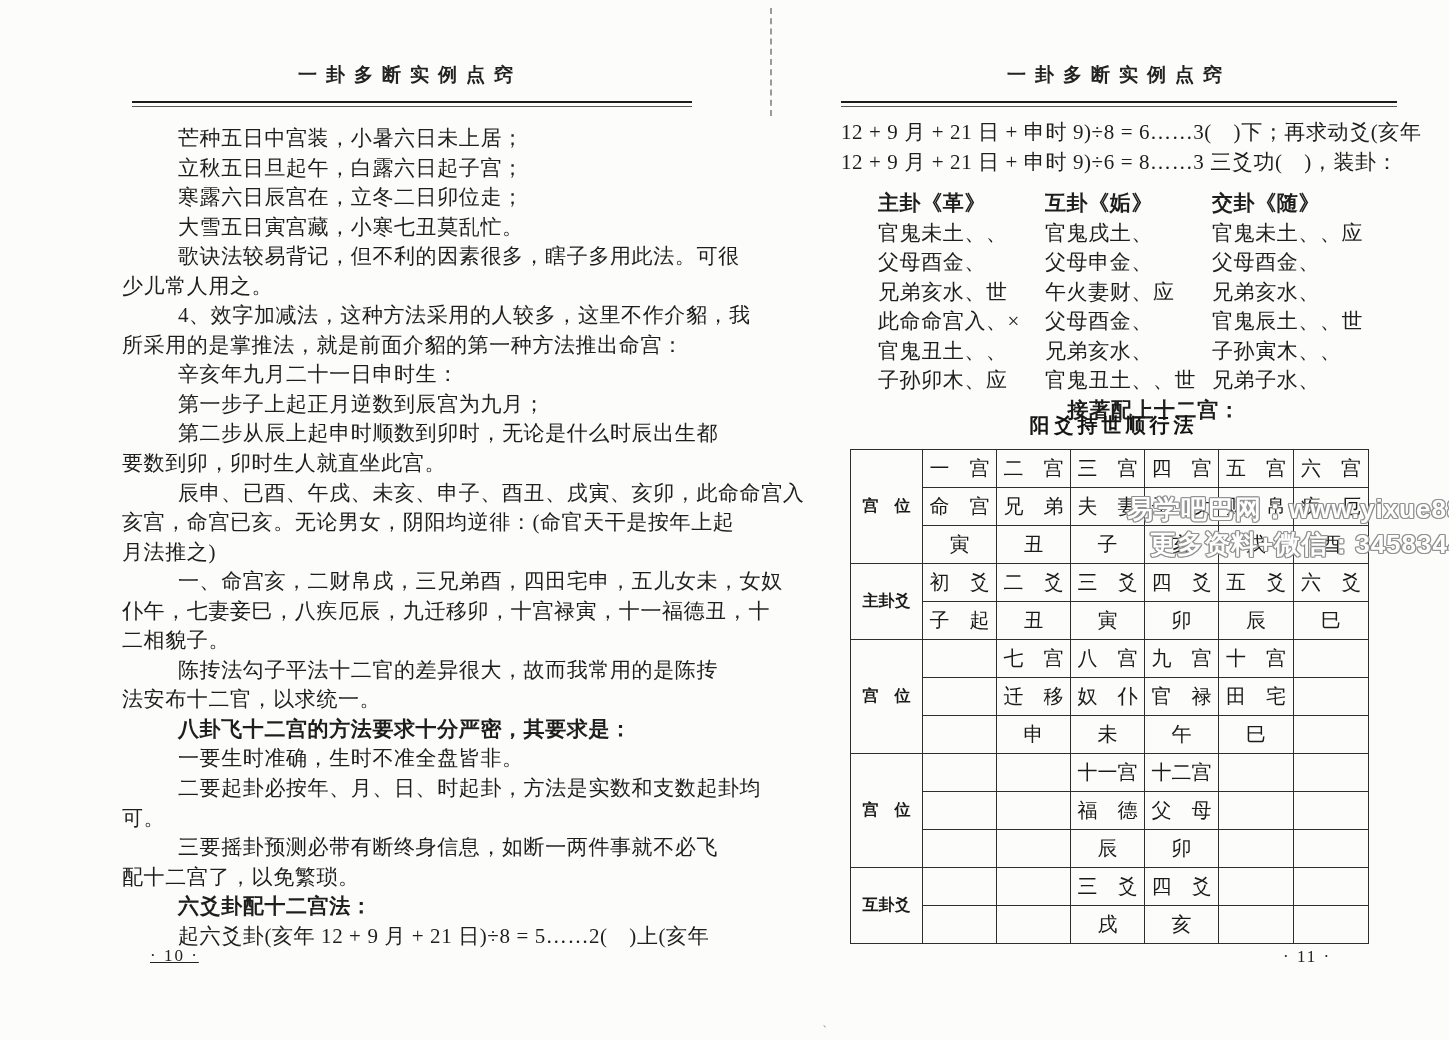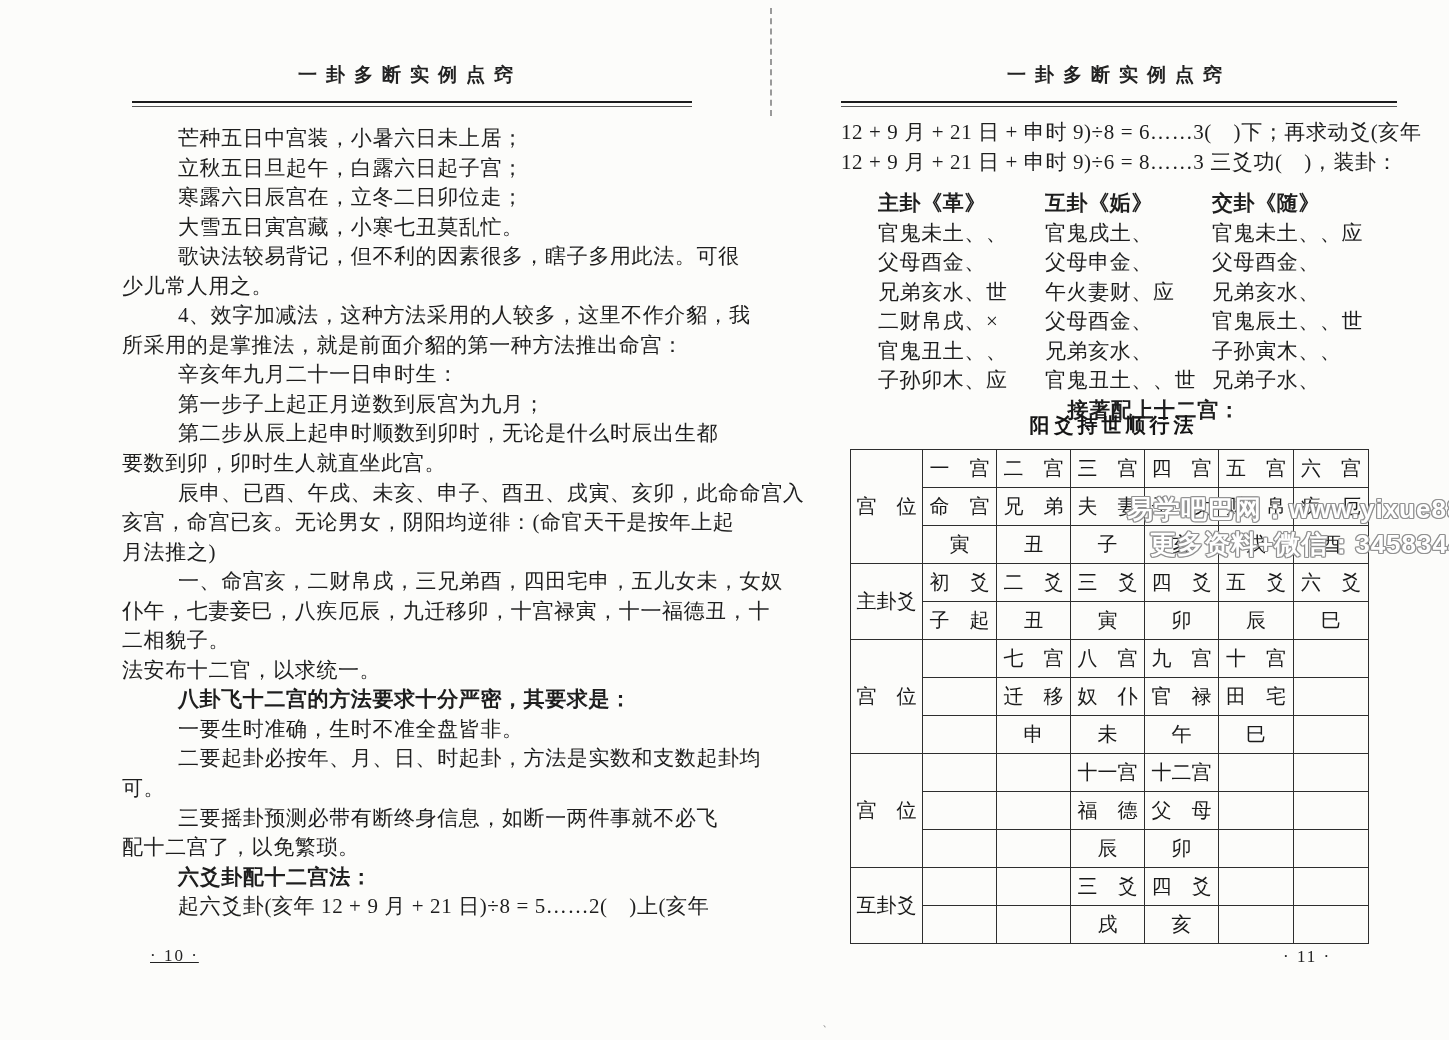--- a/index.html
+++ b/index.html
@@ -21,21 +21,21 @@
   
   .hexgrid{display:grid;grid-template-columns:167px 167px auto;padding-left:37px;margin-top:12px;}
   .hexcol .line{white-space:nowrap;}
   
   .leadin{padding-left:36px;font-weight:bold;text-align:center;}
   
   .tbl-title{position:absolute;text-align:center;font-weight:bold;font-size:20px;letter-spacing:4px;color:#151515;}
   table.gong{position:absolute;border-collapse:collapse;table-layout:fixed;background:transparent;}
   table.gong td{border:1.6px solid #2e2e2e;height:37px;padding:0;text-align:center;
     vertical-align:middle;font-size:20px;color:#1a1a1a;overflow:hidden;}
-  table.gong td.lbl{font-size:20px;}
+  table.gong td.lbl{font-size:16px;font-weight:bold;}
   
   .wm{position:absolute;font-family:"Liberation Sans","DejaVu Sans",sans-serif;
     font-weight:bold;font-size:26px;letter-spacing:1px;color:#ffffff;white-space:nowrap;
     text-shadow:-1.2px 0 #909090,1.2px 0 #909090,0 -1.2px #909090,0 1.2px #909090,
       -1px -1px #9a9a9a,1px 1px #9a9a9a,1px -1px #9a9a9a,-1px 1px #9a9a9a;}
   
   .folio{position:absolute;font-size:17px;letter-spacing:2px;color:#222;}
   
   .gutter{position:absolute;border-left:2px dashed #9a9a9a;width:0;}
   .speck{position:absolute;color:#8a8a8a;font-size:12px;}
@@ -63,20 +63,21 @@
     <div class="line indent">辛亥年九月二十一日申时生：</div>
     <div class="line indent">第一步子上起正月逆数到辰宫为九月；</div>
     <div class="line indent">第二步从辰上起申时顺数到卯时，无论是什么时辰出生都</div>
     <div class="line">要数到卯，卯时生人就直坐此宫。</div>
     <div class="line indent">辰申、已酉、午戌、未亥、申子、酉丑、戌寅、亥卯，此命命宫入</div>
     <div class="line">亥宫，命宫已亥。无论男女，阴阳均逆徘：(命官天干是按年上起</div>
     <div class="line">月法推之)</div>
     <div class="line indent">一、命宫亥，二财帛戌，三兄弟酉，四田宅申，五儿女未，女奴</div>
     <div class="line">仆午，七妻妾巳，八疾厄辰，九迁移卯，十宫禄寅，十一福德丑，十</div>
     <div class="line">二相貌子。</div>
+    <div class="line indent">陈抟法勾子平法十二官的差异很大，故而我常用的是陈抟</div>
     <div class="line">法安布十二官，以求统一。</div>
     <div class="line indent bold">八卦飞十二宫的方法要求十分严密，其要求是：</div>
     <div class="line indent">一要生时准确，生时不准全盘皆非。</div>
     <div class="line indent">二要起卦必按年、月、日、时起卦，方法是实数和支数起卦均</div>
     <div class="line">可。</div>
     <div class="line indent">三要摇卦预测必带有断终身信息，如断一两件事就不必飞</div>
     <div class="line">配十二宫了，以免繁琐。</div>
     <div class="line indent bold">六爻卦配十二宫法：</div>
     <div class="line indent">起六爻卦(亥年 12 + 9 月 + 21 日)÷8 = 5……2(　)上(亥年</div>
   </div>
@@ -89,21 +90,21 @@
   <div class="textblock" style="left:841px;top:118px;width:590px;">
     <div class="line">12 + 9 月 + 21 日 + 申时 9)÷8 = 6……3(　)下；再求动爻(亥年</div>
     <div class="line">12 + 9 月 + 21 日 + 申时 9)÷6 = 8……3 三爻功(　)，装卦：</div>
 
     <div class="hexgrid">
       <div class="hexcol">
         <div class="line bold">主卦《革》</div>
         <div class="line">官鬼未土、、</div>
         <div class="line">父母酉金、</div>
         <div class="line">兄弟亥水、世</div>
-        <div class="line">二财帛戌、×</div>
+        <div class="line">此命命宫入、×</div>
         <div class="line">官鬼丑土、、</div>
         <div class="line">子孙卯木、应</div>
       </div>
       <div class="hexcol">
         <div class="line bold">互卦《姤》</div>
         <div class="line">官鬼戌土、</div>
         <div class="line">父母申金、</div>
         <div class="line">午火妻财、应</div>
         <div class="line">父母酉金、</div>
         <div class="line">兄弟亥水、</div>

